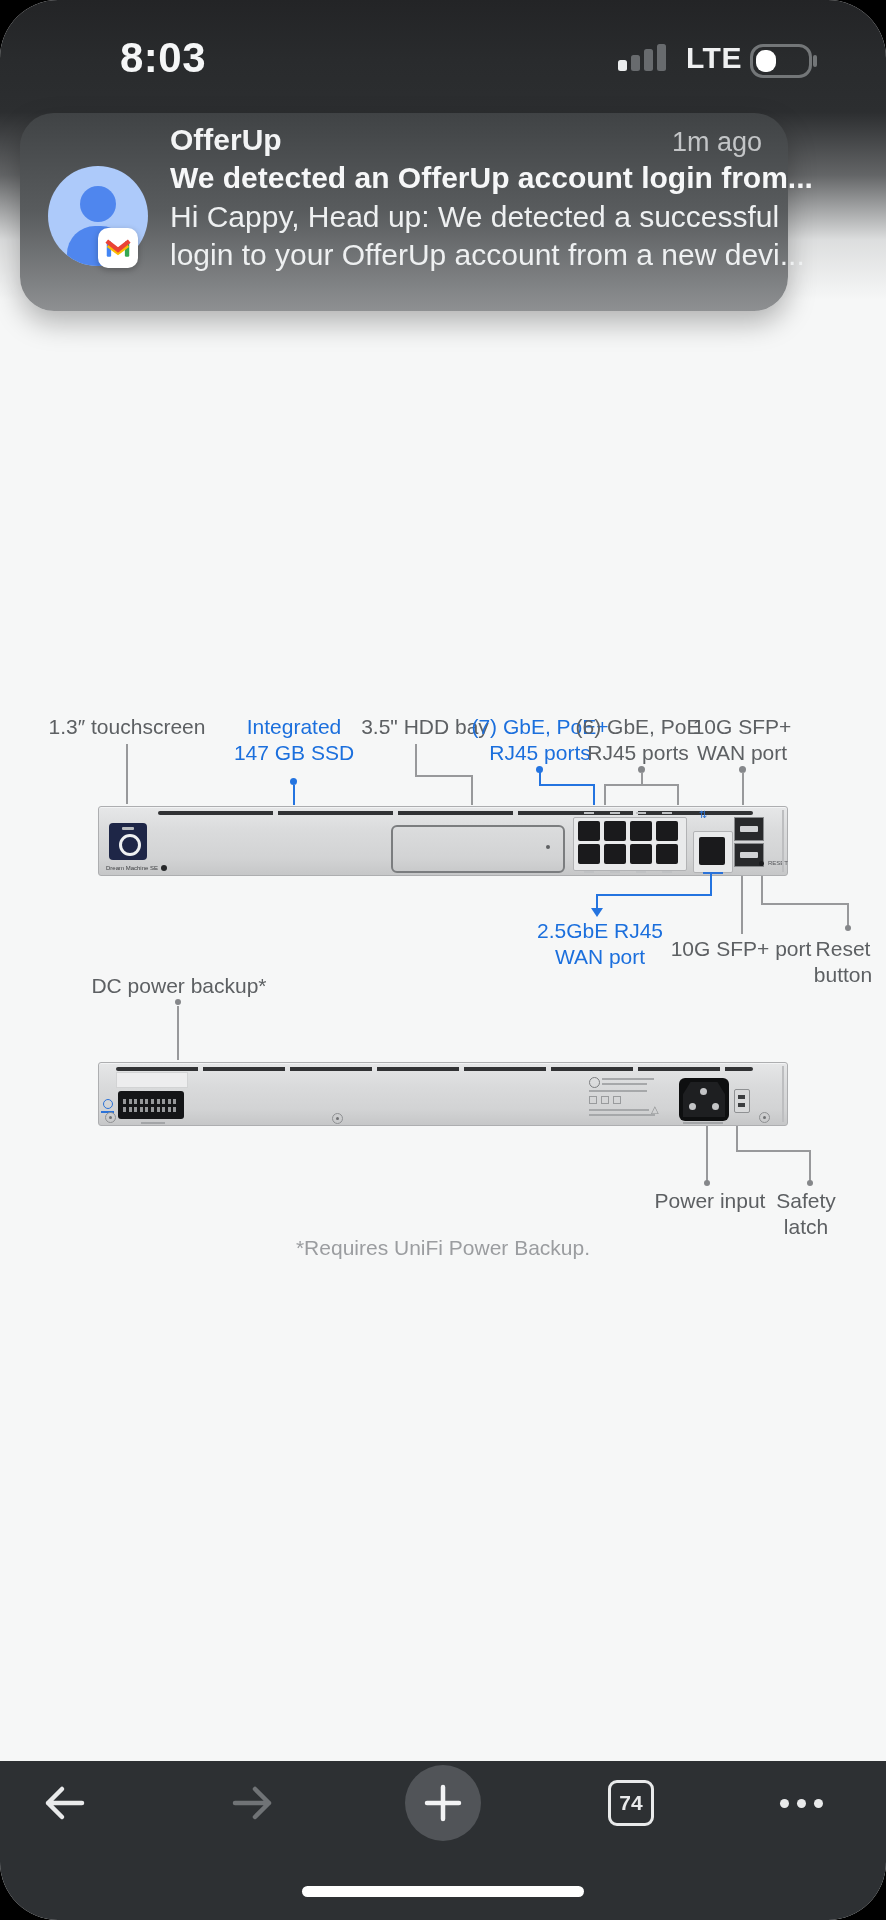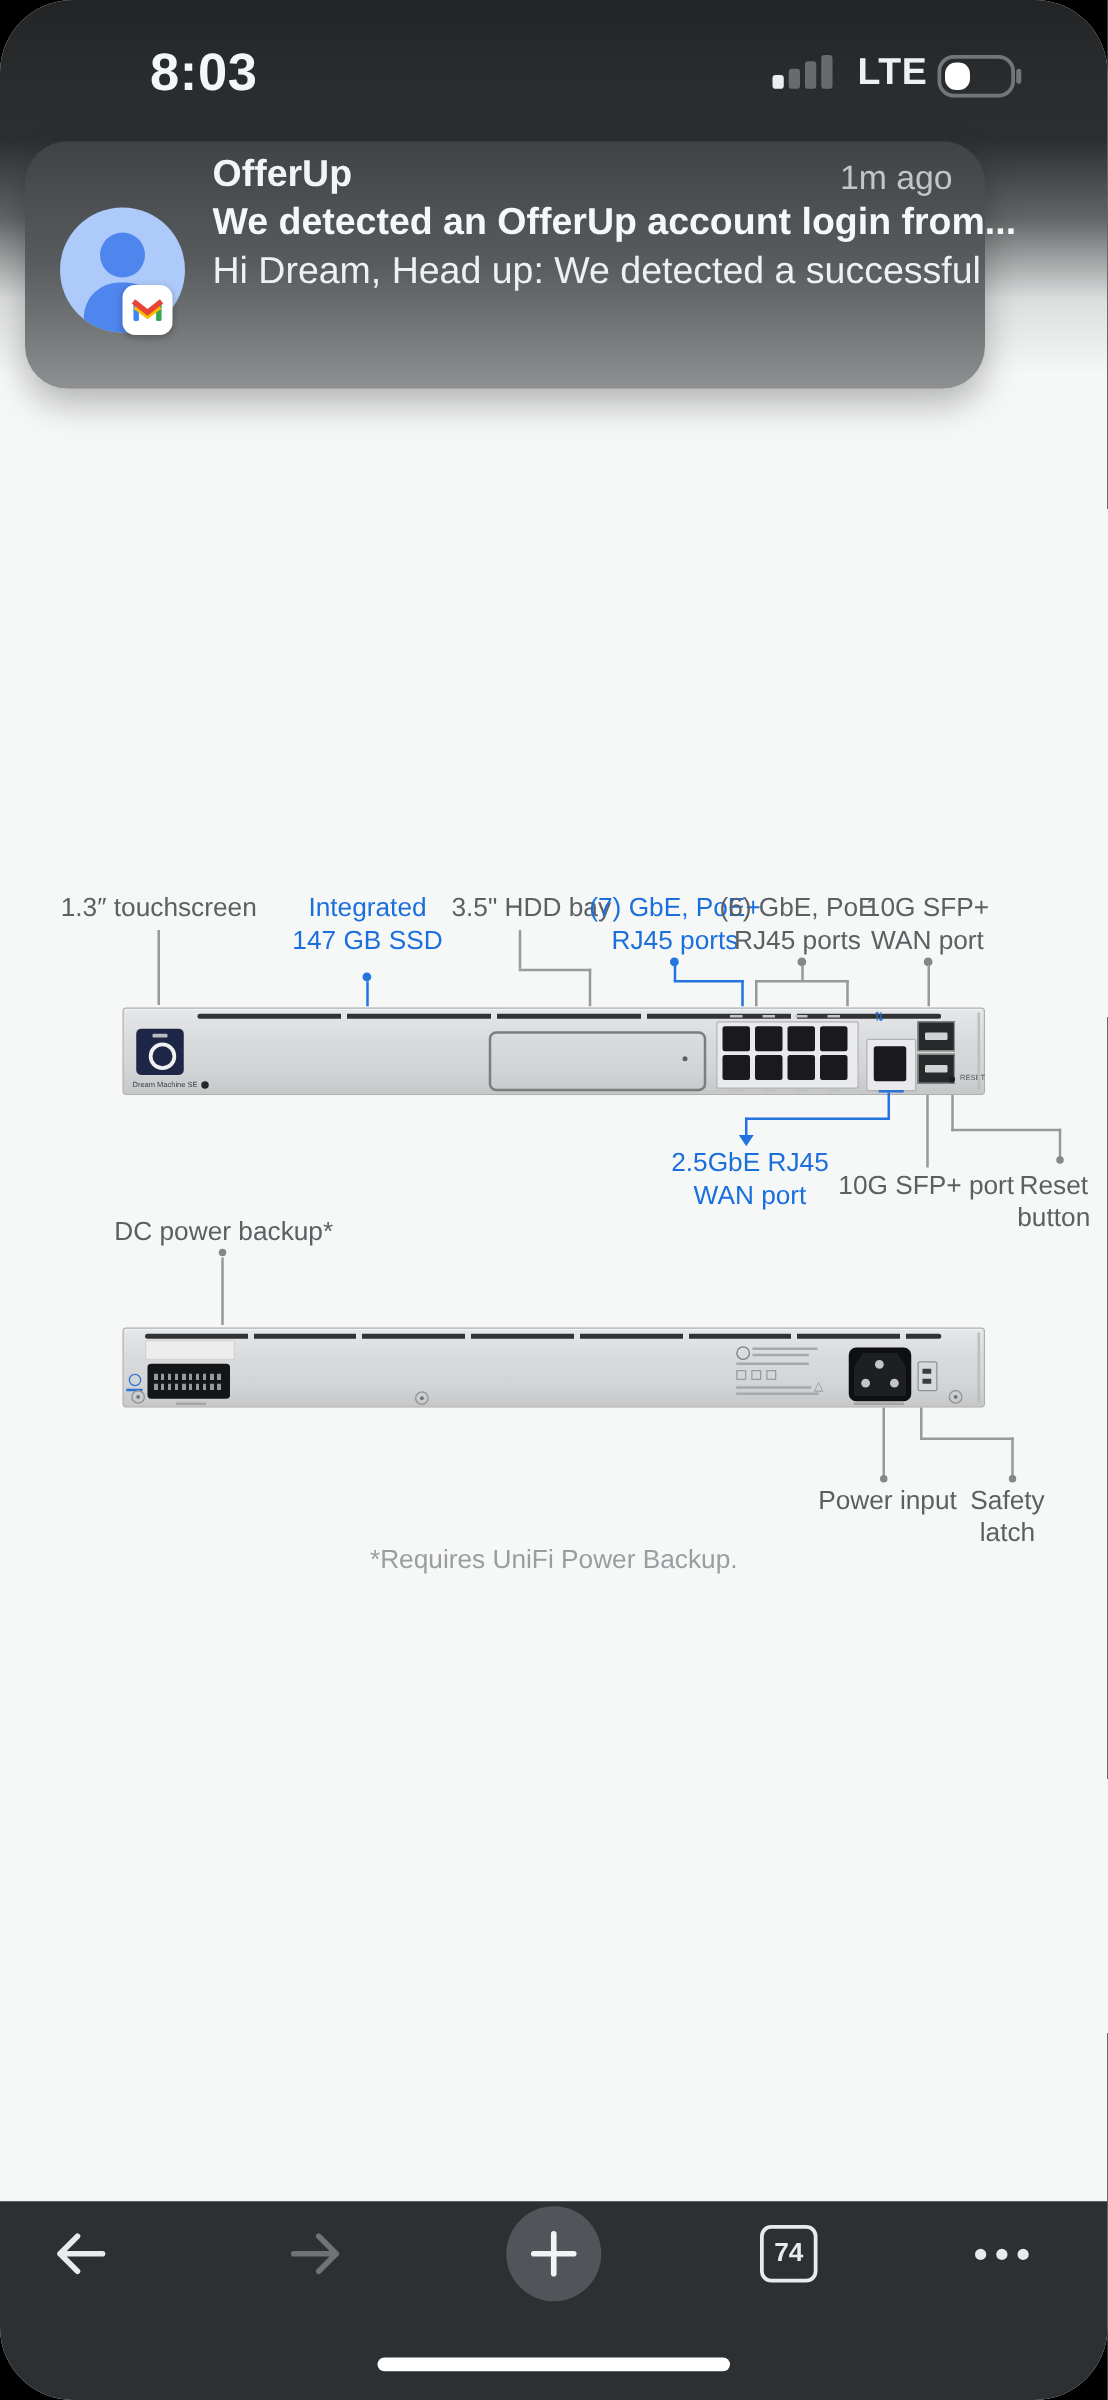--- a/index.html
+++ b/index.html
@@ -128,21 +128,22 @@
       <svg width="30" height="30" viewBox="0 0 48 48">
         <rect x="6" y="13" width="7" height="25" rx="2" fill="#4285f4"></rect>
         <rect x="35" y="13" width="7" height="25" rx="2" fill="#34a853"></rect>
         <path d="M8 20 L24 32 L40 20" fill="none" stroke="#fbbc04" stroke-width="6"></path>
         <path d="M6 13 L24 27 L42 13" fill="none" stroke="#ea4335" stroke-width="7"></path>
       </svg>
     </div>
     <div class="abs n-app">OfferUp</div>
     <div class="n-time">1m ago</div>
     <div class="abs n-title">We detected an OfferUp account login from...</div>
-    <div class="abs n-b1">Hi Dream, Head up: We detected a successful</div>
+    <div class="abs n-b1">Hi Cappy, Head up: We detected a successful</div>
+    <div class="abs n-b2">login to your OfferUp account from a new devi...</div>
   </div>
 
   <div>
 
     <div class="lbl" style="left:127px;top:714px">
       <div>1.3″ touchscreen</div>
       </div>
     <div class="lbl blue" style="left:294px;top:714px">
       <div>Integrated</div>
       <div>147 GB SSD</div>

